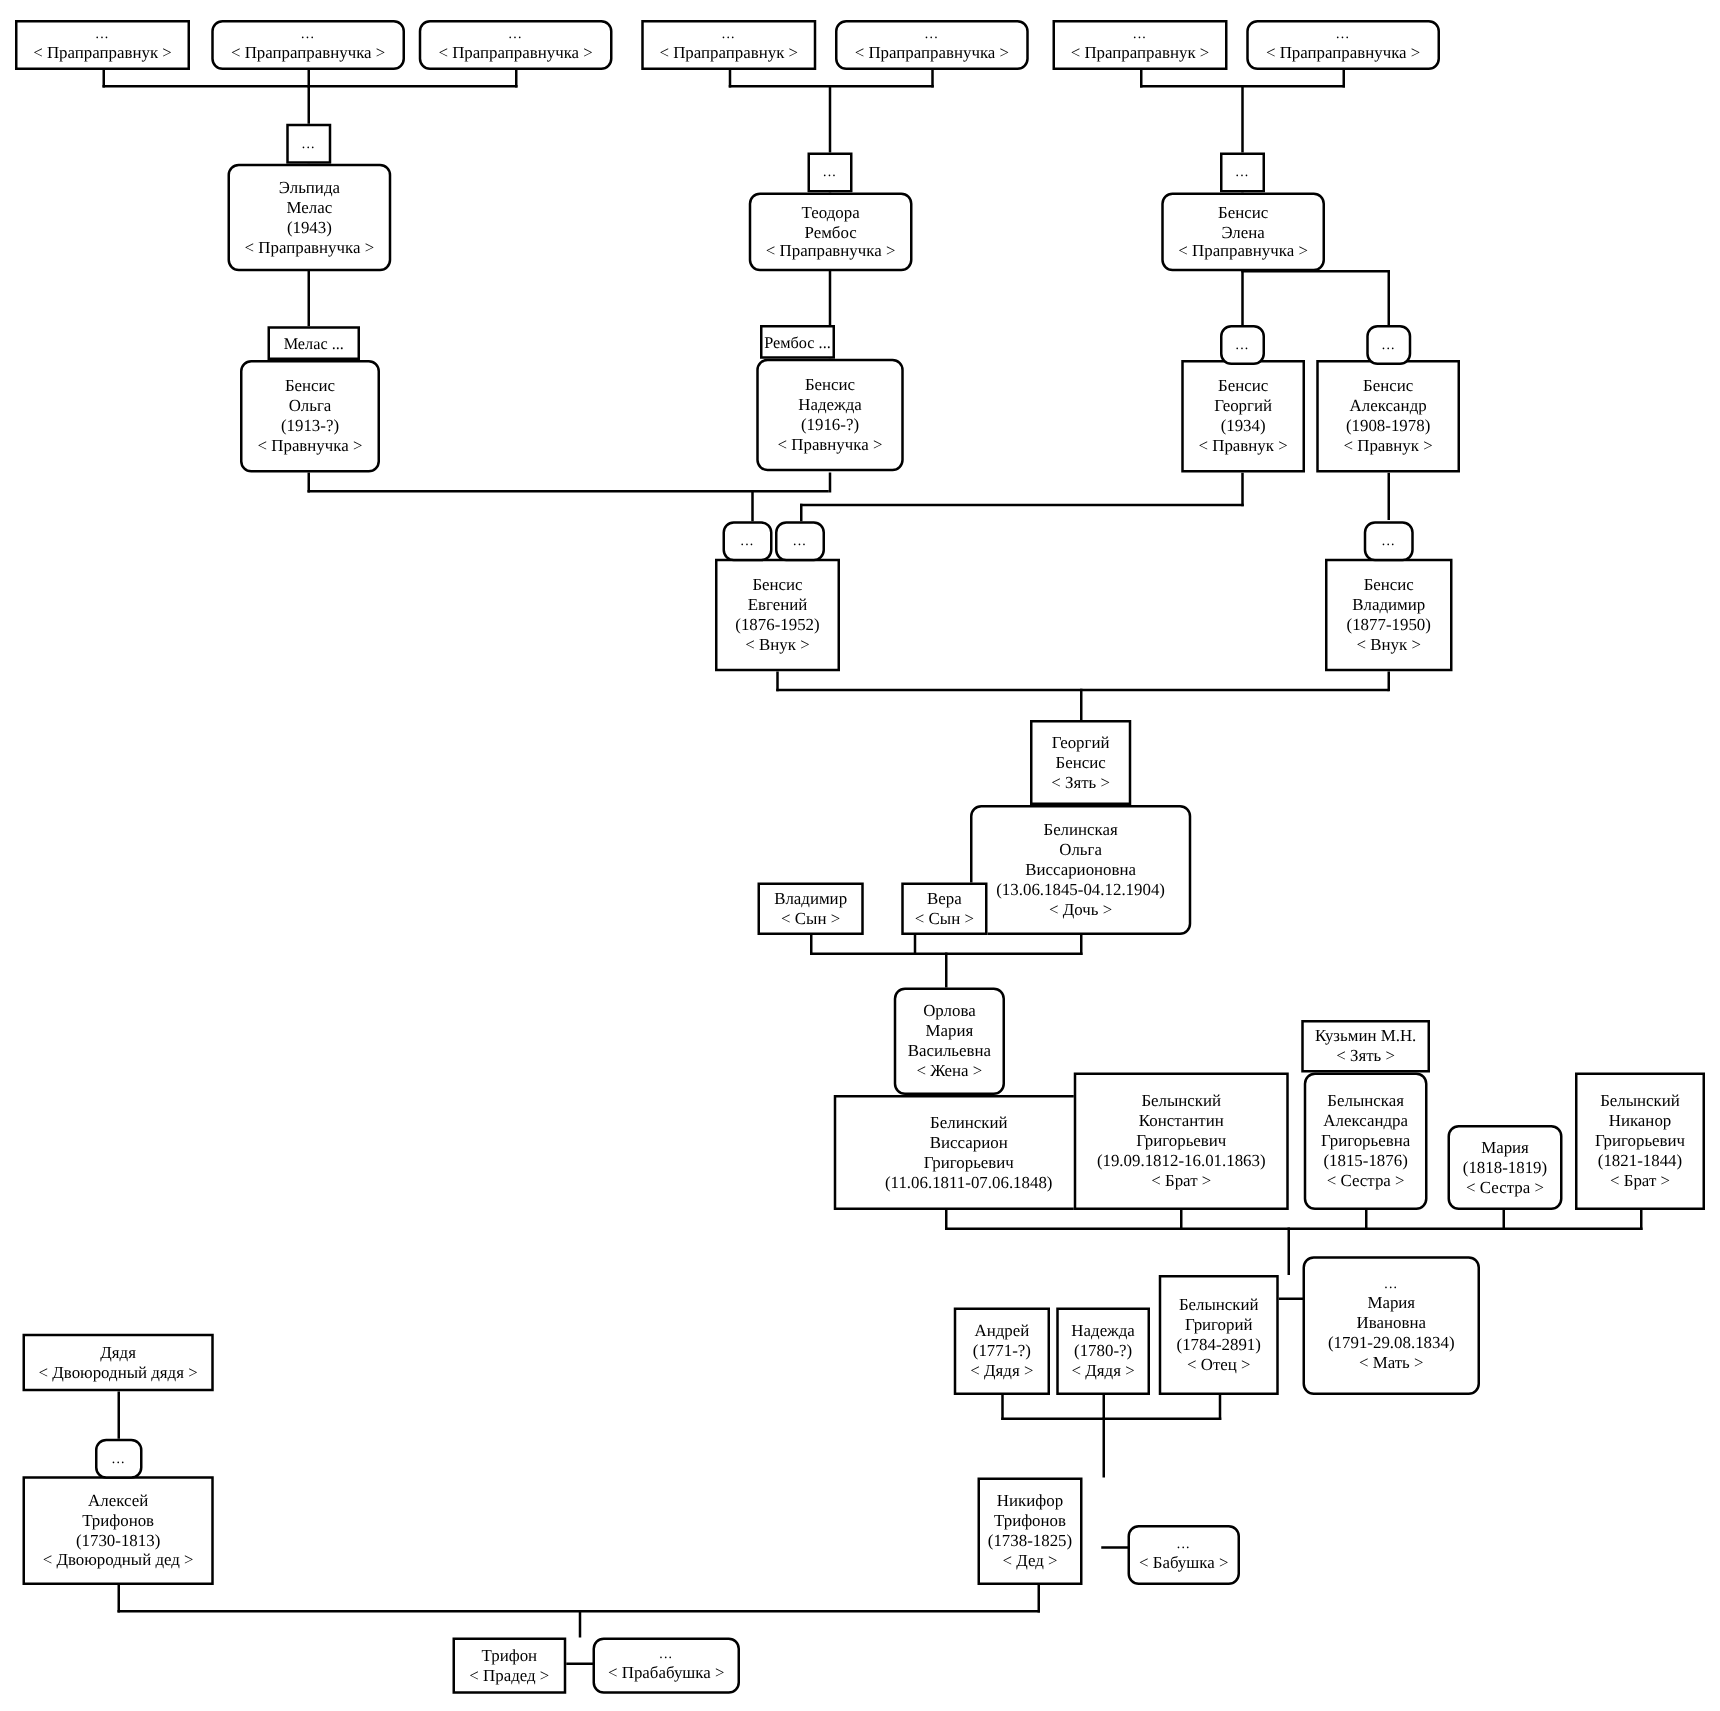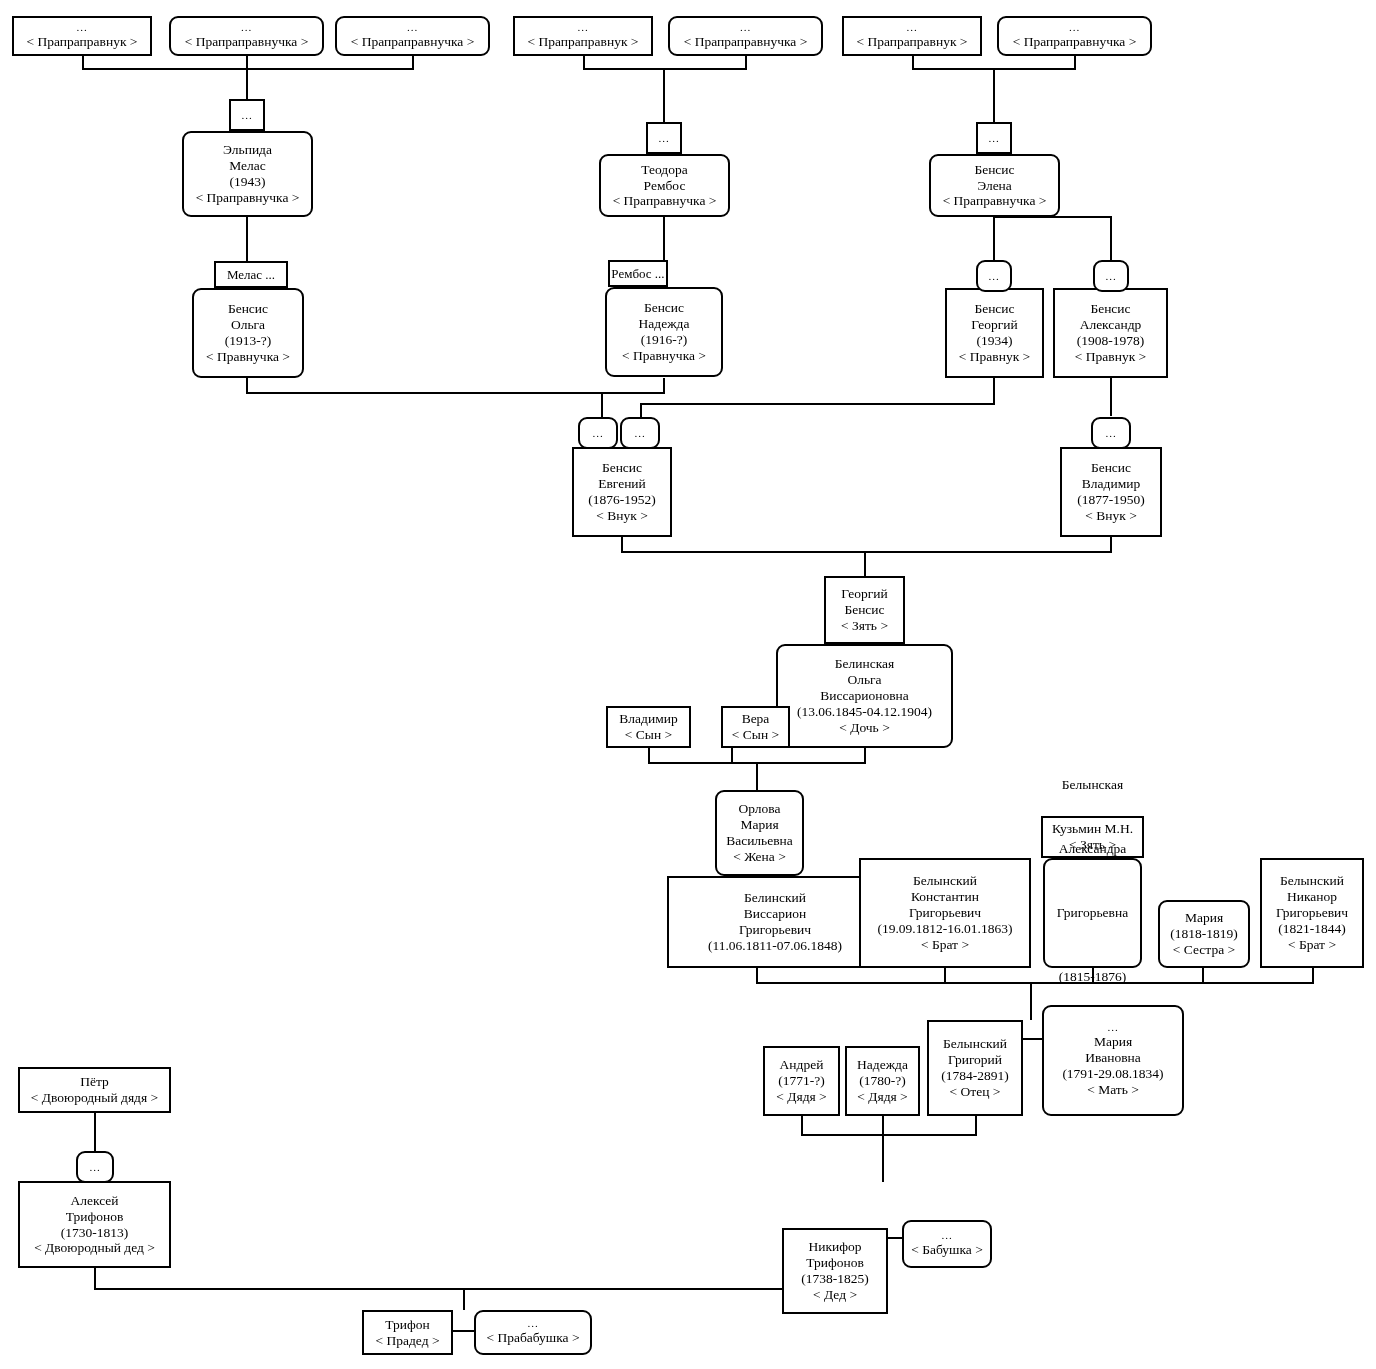--- a/index.html
+++ b/index.html
@@ -314,21 +314,21 @@
     <span class="ln">Григорьевич</span>
     <span class="ln">(19.09.1812-16.01.1863)</span>
     <span class="ln">&lt; Брат &gt;</span>
   </div>
 
   <div class="node male" style="left:1041px; top:816px; width:103px; height:42px;">
     <span class="ln">Кузьмин М.Н.</span>
     <span class="ln">&lt; Зять &gt;</span>
   </div>
 
-  <div class="node female" style="left:1043px; top:858px; width:99px; height:110px;gap:48px;">
+  <div class="node female" style="left:1043px; top:858px; width:99px; height:110px;">
     <span class="ln">Белынская</span>
     <span class="ln">Александра</span>
     <span class="ln">Григорьевна</span>
     <span class="ln">(1815-1876)</span>
     <span class="ln">&lt; Сестра &gt;</span>
   </div>
 
   <div class="node female" style="left:1158px; top:900px; width:92px; height:68px;">
     <span class="ln">Мария</span>
     <span class="ln">(1818-1819)</span>
@@ -364,34 +364,34 @@
 
   <div class="node female" style="left:1042px; top:1005px; width:142px; height:111px;">
     <span class="ln dots">...</span>
     <span class="ln">Мария</span>
     <span class="ln">Ивановна</span>
     <span class="ln">(1791-29.08.1834)</span>
     <span class="ln">&lt; Мать &gt;</span>
   </div>
 
   <div class="node male" style="left:18px; top:1067px; width:153px; height:46px;">
-    <span class="ln">Пётр</span>
+    <span class="ln">Дядя</span>
     <span class="ln">&lt; Двоюродный дядя &gt;</span>
   </div>
 
   <div class="stub female" style="left:76px; top:1151px; width:38px; height:32px;">...</div>
 
   <div class="node male" style="left:18px; top:1181px; width:153px; height:87px;">
     <span class="ln">Алексей</span>
     <span class="ln">Трифонов</span>
     <span class="ln">(1730-1813)</span>
     <span class="ln">&lt; Двоюродный дед &gt;</span>
   </div>
 
-  <div class="node male" style="left:782px; top:1182px; width:106px; height:86px;margin-top:46px;">
+  <div class="node male" style="left:782px; top:1182px; width:84px; height:86px;">
     <span class="ln">Никифор</span>
     <span class="ln">Трифонов</span>
     <span class="ln">(1738-1825)</span>
     <span class="ln">&lt; Дед &gt;</span>
   </div>
 
   <div class="node female" style="left:902px; top:1220px; width:90px; height:48px;">
     <span class="ln dots">...</span>
     <span class="ln">&lt; Бабушка &gt;</span>
   </div>

